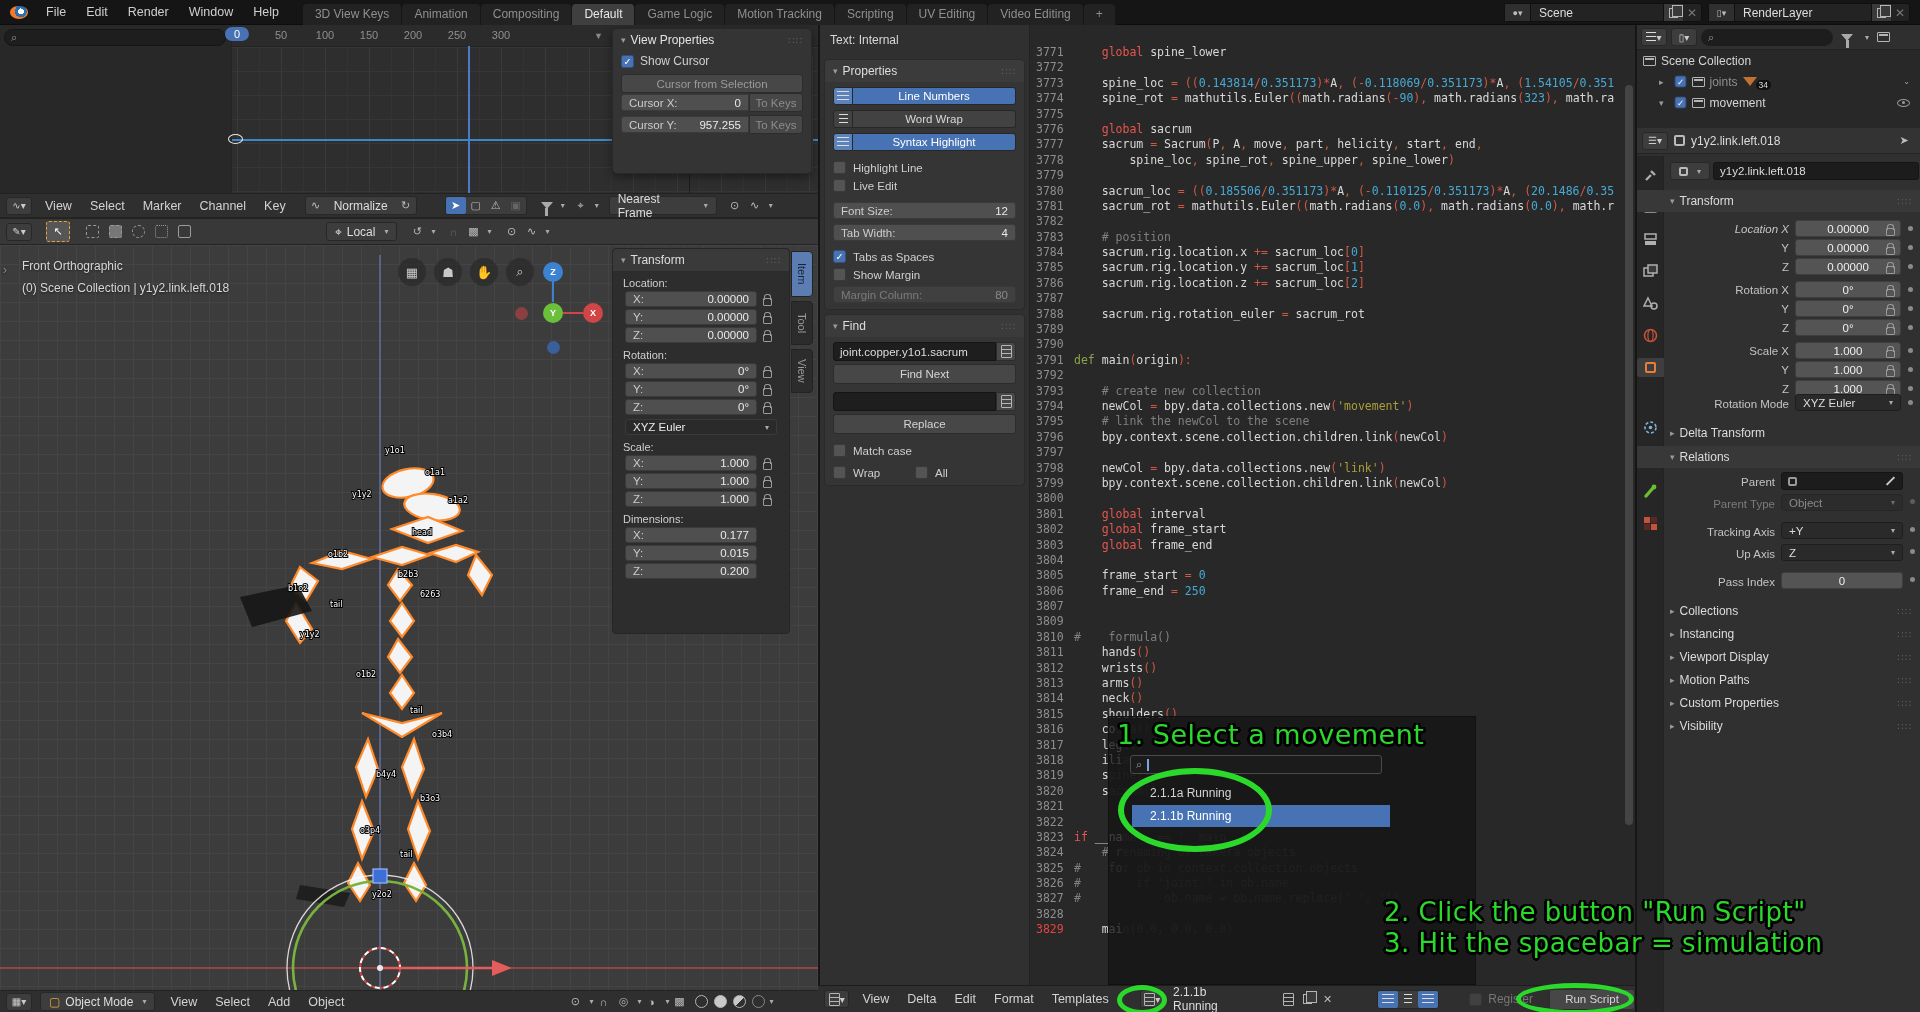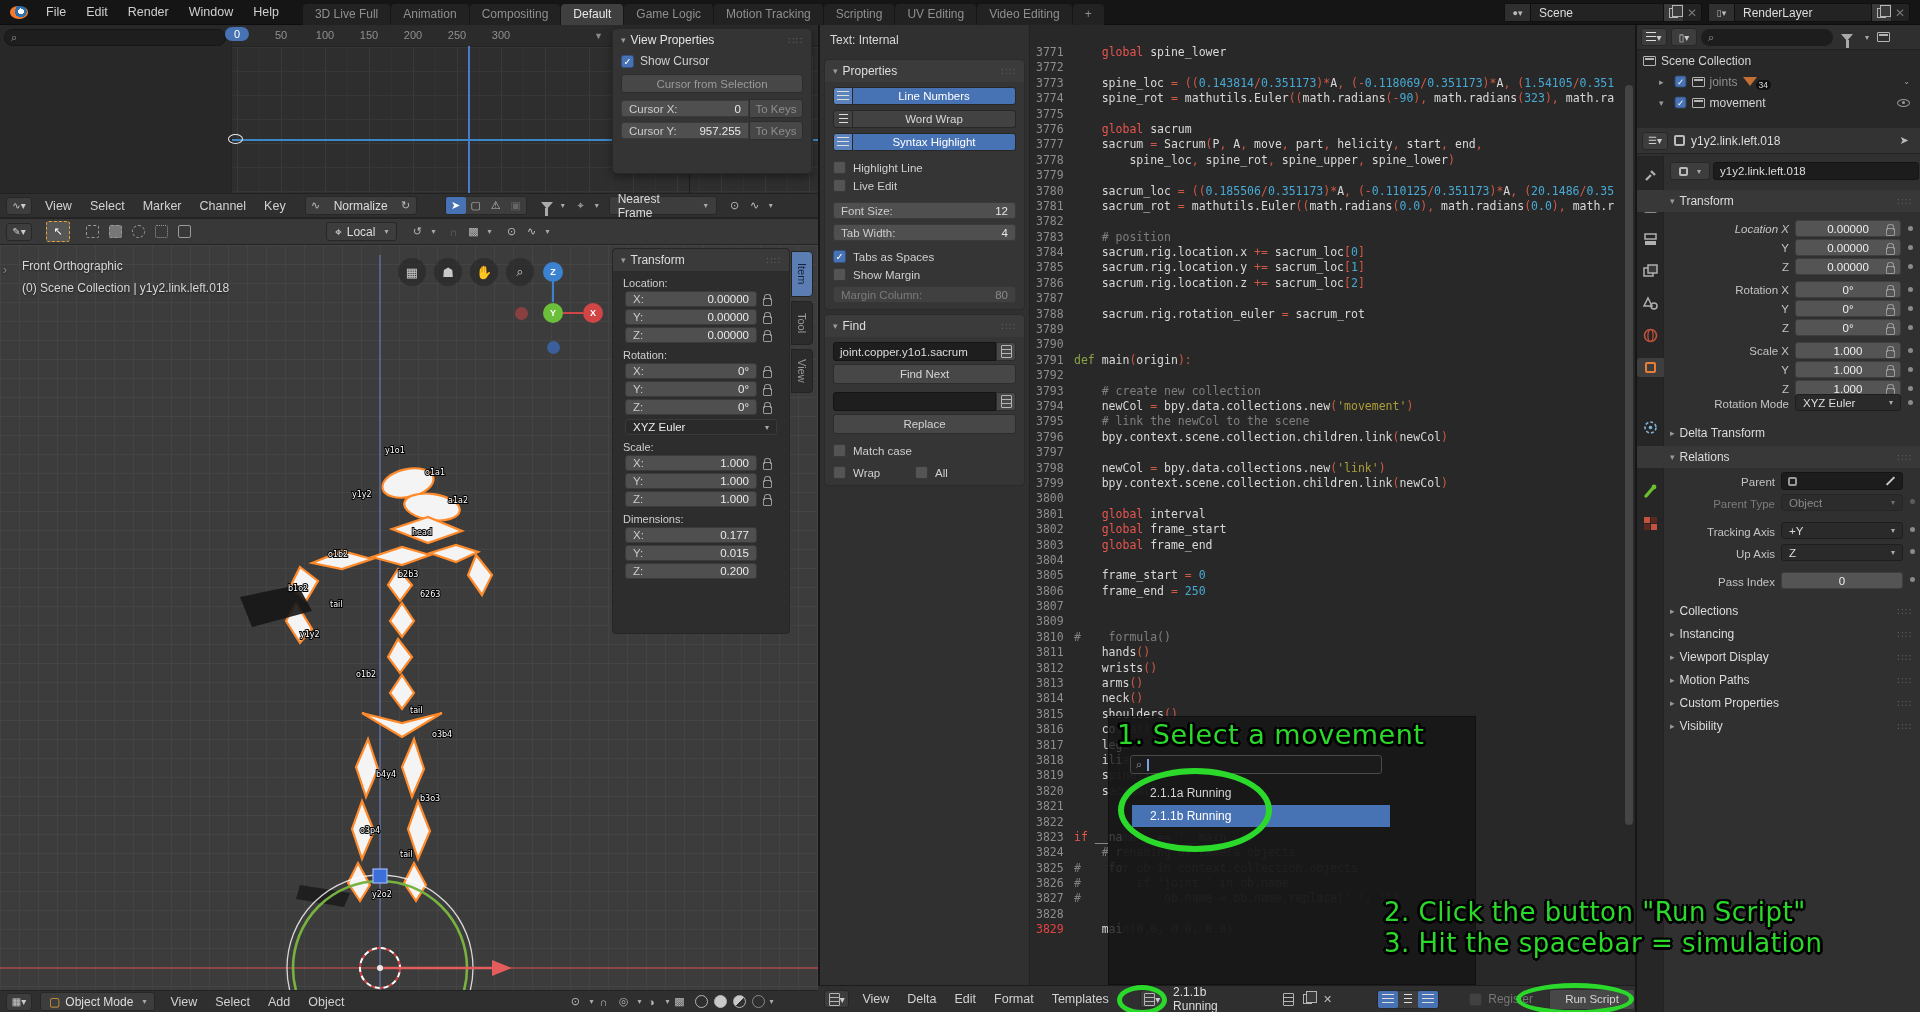--- a/index.html
+++ b/index.html
@@ -174,21 +174,21 @@
 <div id="topbar" class="abs">
   <div class="logo"></div>
   <div class="row">
       <span class="menu-item">File</span>
       <span class="menu-item">Edit</span>
       <span class="menu-item">Render</span>
       <span class="menu-item">Window</span>
       <span class="menu-item">Help</span>
     </div>
   <div class="ws-tabs">
-      <span class="ws-tab">3D Live Full</span>
+      <span class="ws-tab">3D View Keys</span>
       <span class="ws-tab">Animation</span>
       <span class="ws-tab">Compositing</span>
       <span class="ws-tab active">Default</span>
       <span class="ws-tab">Game Logic</span>
       <span class="ws-tab">Motion Tracking</span>
       <span class="ws-tab">Scripting</span>
       <span class="ws-tab">UV Editing</span>
       <span class="ws-tab">Video Editing</span>
       <span class="ws-tab">+</span>
     </div>
@@ -237,21 +237,21 @@
     <div class="hrow">
       <span class="tri">▾</span>
       <span style="flex:1">View Properties</span>
       <span class="grip">∷∷</span>
     </div>
     <div class="vp-row">
       <span class="cb on">✓</span>
       <span>Show Cursor</span>
     </div>
     <div class="btn" style="margin:6px 8px 0 8px;height:19px;color:#9a9a9a">Cursor from Selection</div>
-    <div class="vp-row" style="gap:0;margin-top:6px">
+    <div class="vp-row" style="gap:0;margin-top:0">
       <span class="fld" style="flex:1;border-radius:3px 0 0 3px">
         <span class="lv">Cursor X:</span>
         <span>0</span>
       </span>
       <span class="btn" style="width:54px;height:19px;border-radius:0 3px 3px 0;color:#8d8d8d">To Keys</span>
     </div>
     <div class="vp-row" style="gap:0;margin-top:3px">
       <span class="fld" style="flex:1;border-radius:3px 0 0 3px">
         <span class="lv">Cursor Y:</span>
         <span>957.255</span>

